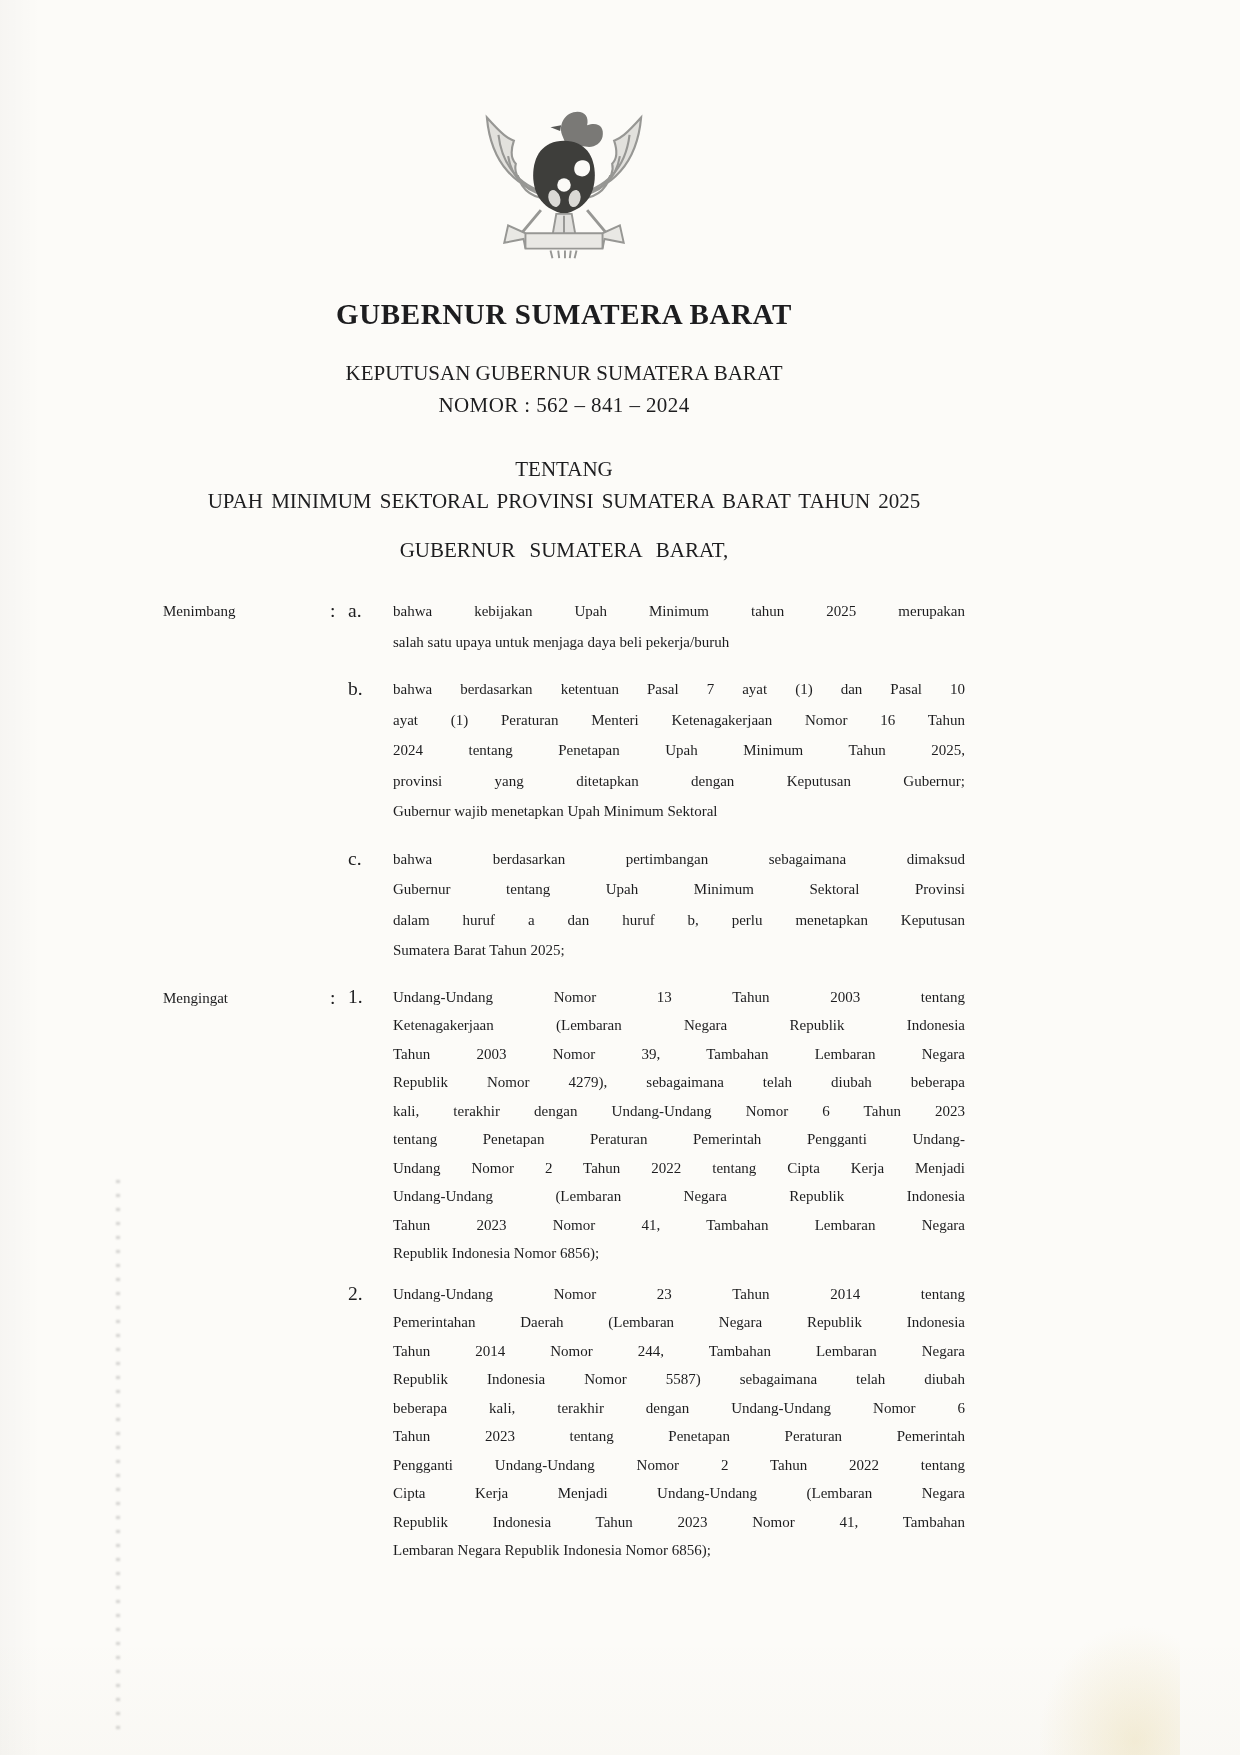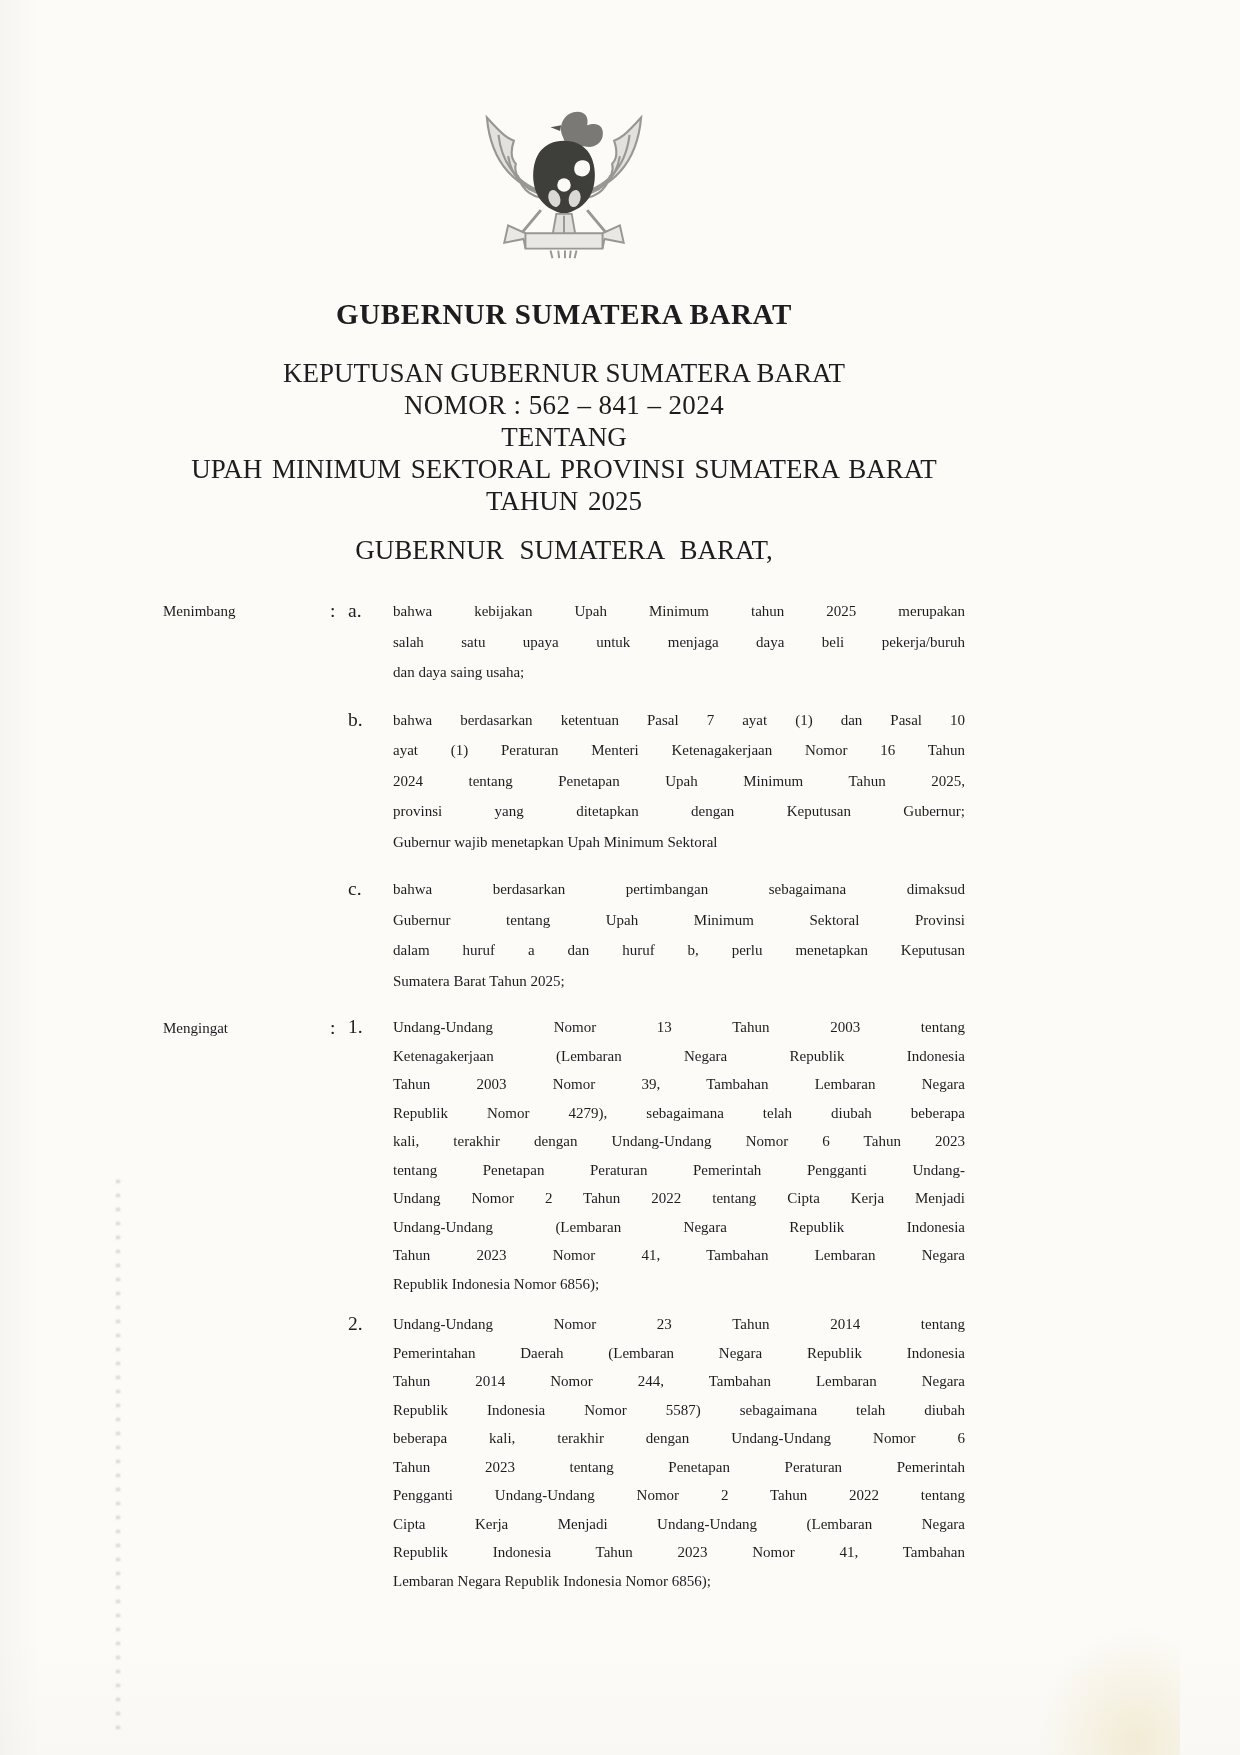--- a/index.html
+++ b/index.html
@@ -17,24 +17,24 @@
   .content { position:absolute; left:163px; top:0; width:802px; }
 
   .emblem { width:212px; height:166px; margin:102px auto 0; opacity:0.92; }
   .emblem svg { width:100%; height:100%; }
 
   .title {
     margin:28px 0 0; text-align:center;
     font-size:29px; font-weight:bold; letter-spacing:0.6px;
     line-height:36px;
   }
-  .subline { text-align:center; font-size:27px; line-height:32px; }
+  .subline { text-align:center; font-size:21px; line-height:32px; }
   .decree-name { margin-top:25px; }
   .decree-number { letter-spacing:0.4px; }
-  .tentang { }
+  .tentang { margin-top:32px; }
   .subject { word-spacing:3px; }
   .salutation { margin-top:17px; word-spacing:9px; }
 
   .clause { margin-top:30px; }
   .item-row {
     display:grid;
     grid-template-columns:167px 18px 45px 572px;
     align-items:start;
   }
   .menimbang .item-row { margin-bottom:17px; }
@@ -119,21 +119,20 @@
     <div class="subline salutation">GUBERNUR SUMATERA BARAT,</div>
 
     <section class="clause menimbang">
       <div class="item-row">
         <div class="c-label">Menimbang</div>
         <div class="c-colon">:</div>
         <div class="c-marker">a.</div>
         <div class="c-text">
             <div class="tl">bahwa kebijakan Upah Minimum tahun 2025 merupakan</div>
             <div class="tl">salah satu upaya untuk menjaga daya beli pekerja/buruh</div>
-            <div class="tl">dan daya saing usaha;</div>
           </div>
       </div>
       <div class="item-row">
         <div class="c-label"></div>
         <div class="c-colon"></div>
         <div class="c-marker">b.</div>
         <div class="c-text">
             <div class="tl">bahwa berdasarkan ketentuan Pasal 7 ayat (1) dan Pasal 10</div>
             <div class="tl">ayat (1) Peraturan Menteri Ketenagakerjaan Nomor 16 Tahun</div>
             <div class="tl">2024 tentang Penetapan Upah Minimum Tahun 2025,</div>

